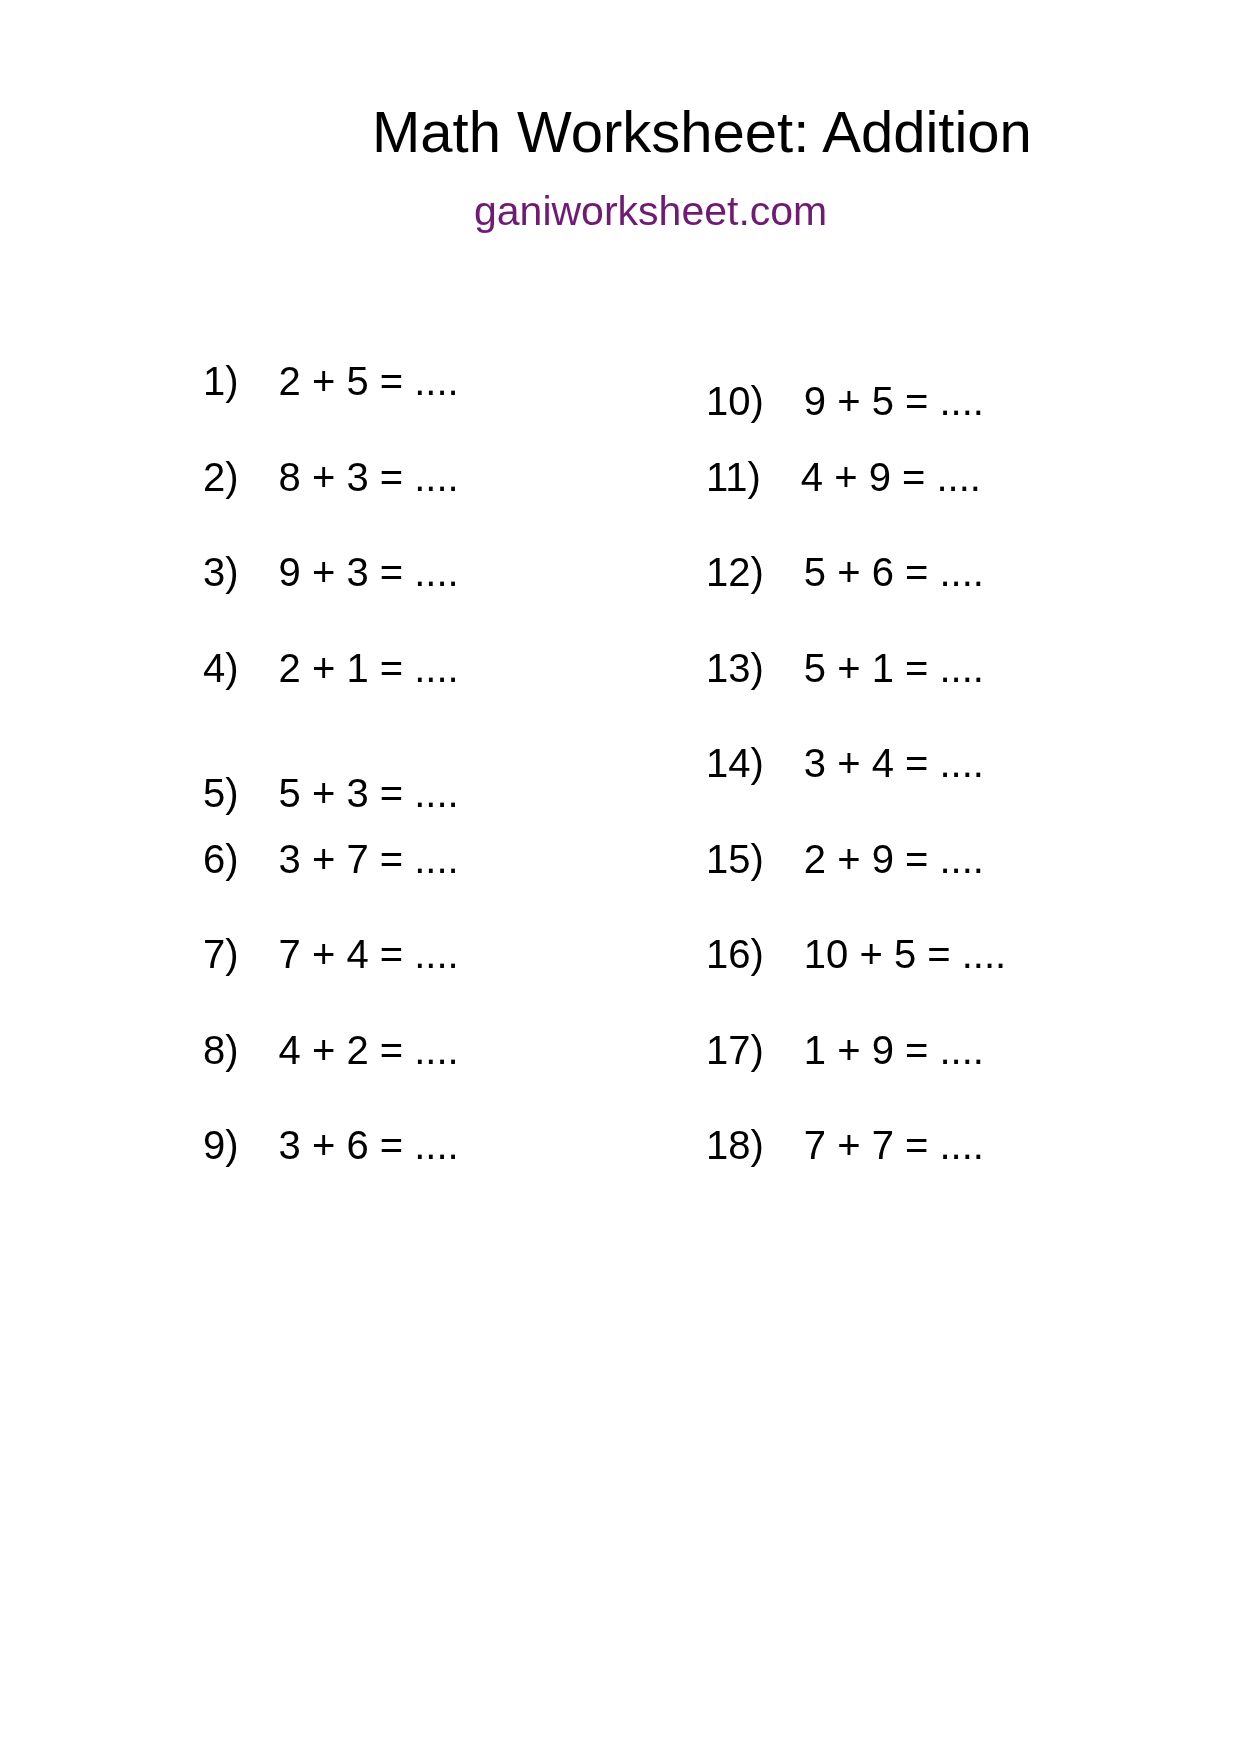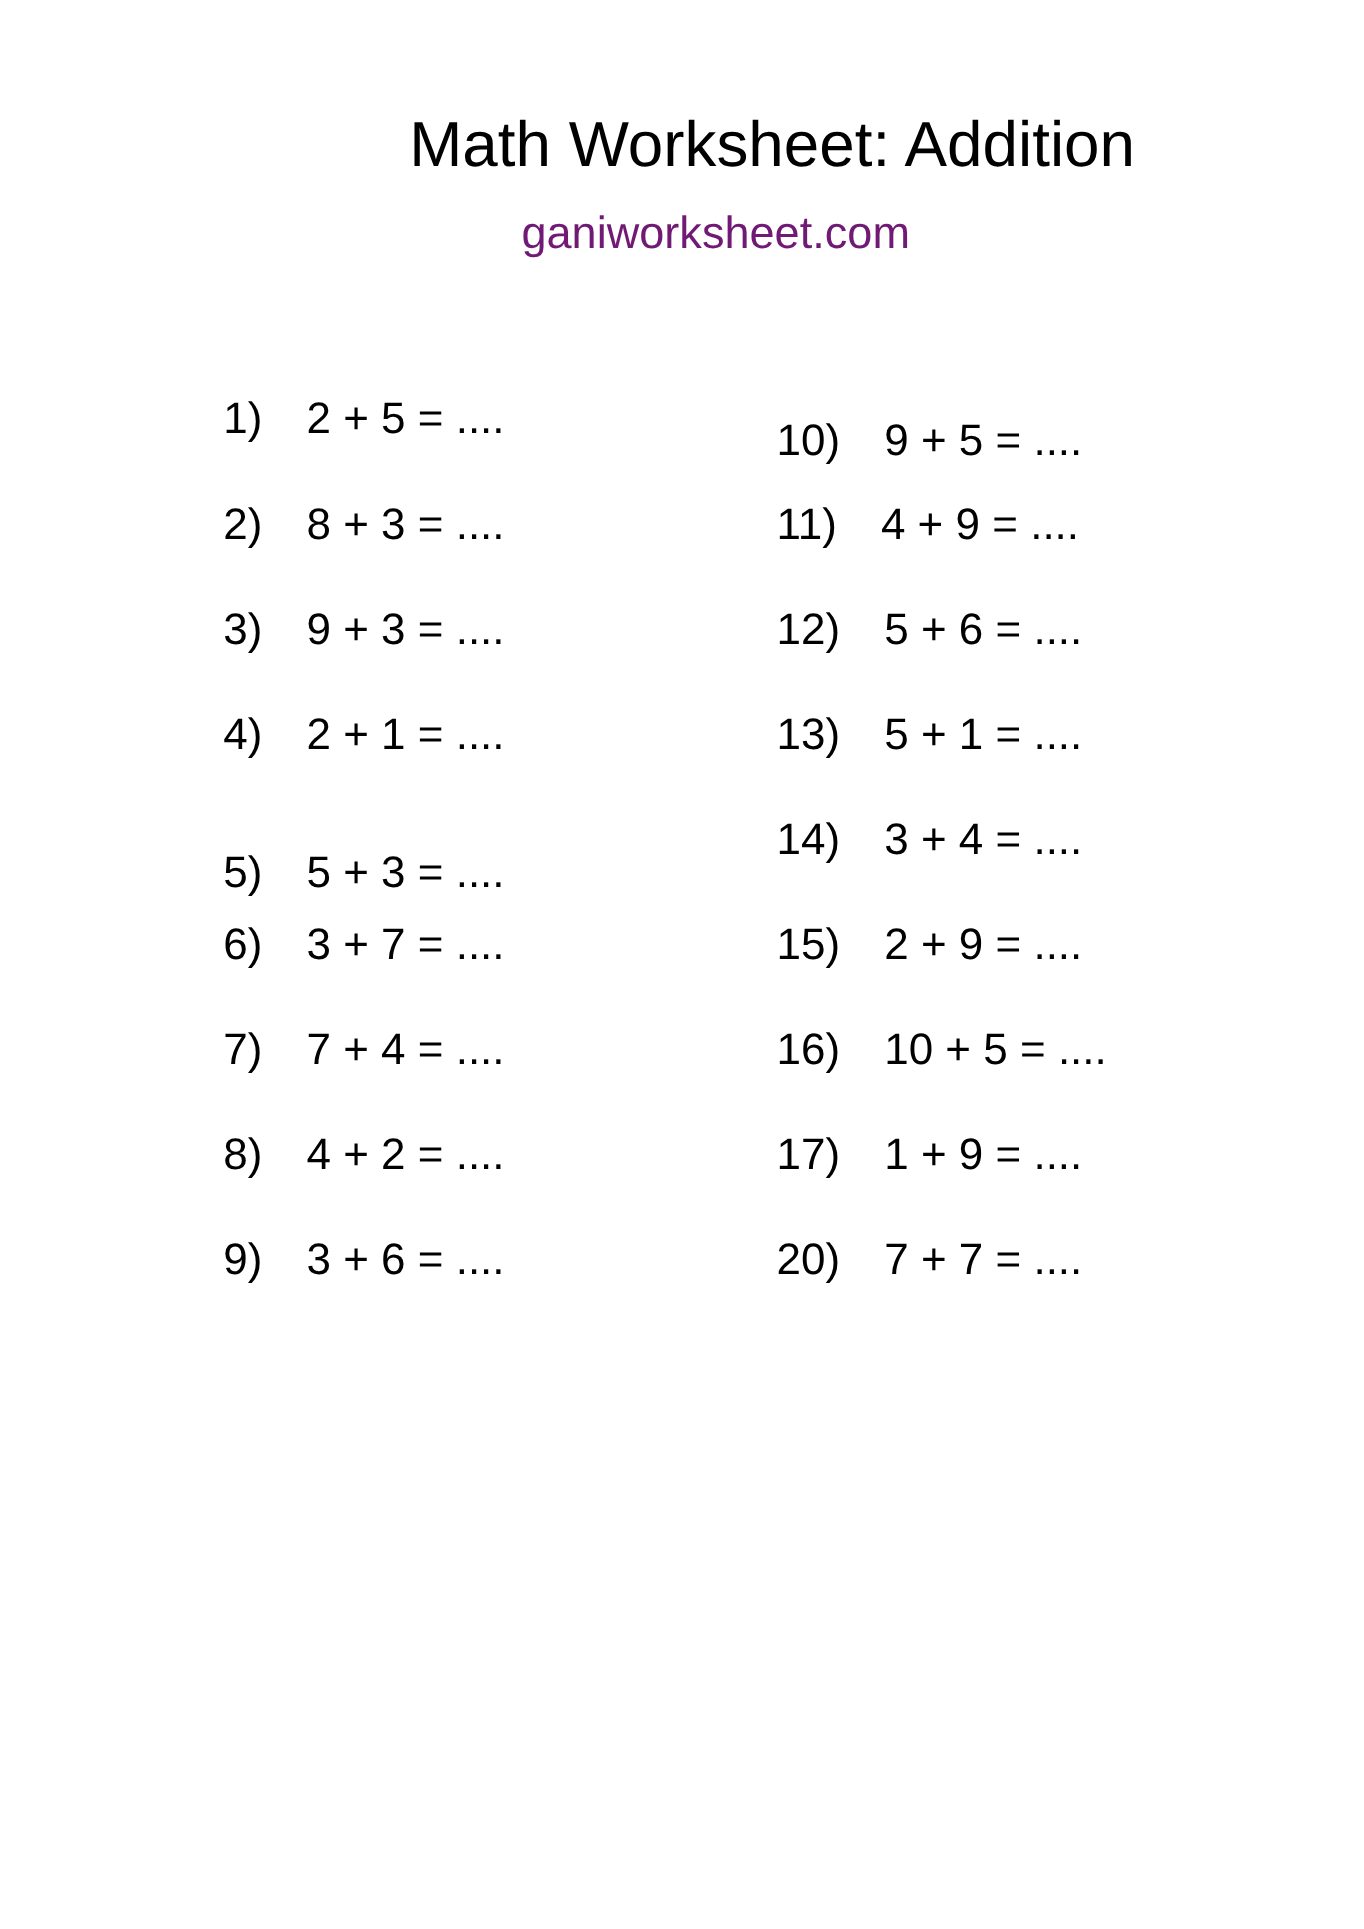--- a/index.html
+++ b/index.html
@@ -48,14 +48,14 @@
 
 <div class="col right">
   <div class="problem" style="top:376px"><span class="num">10)</span><span class="expr">9 + 5 = ....</span></div>
   <div class="problem" style="top:452px"><span class="num">11)</span><span class="expr">4 + 9 = ....</span></div>
   <div class="problem" style="top:547px"><span class="num">12)</span><span class="expr">5 + 6 = ....</span></div>
   <div class="problem" style="top:643px"><span class="num">13)</span><span class="expr">5 + 1 = ....</span></div>
   <div class="problem" style="top:738px"><span class="num">14)</span><span class="expr">3 + 4 = ....</span></div>
   <div class="problem" style="top:834px"><span class="num">15)</span><span class="expr">2 + 9 = ....</span></div>
   <div class="problem" style="top:929px"><span class="num">16)</span><span class="expr">10 + 5 = ....</span></div>
   <div class="problem" style="top:1025px"><span class="num">17)</span><span class="expr">1 + 9 = ....</span></div>
-  <div class="problem" style="top:1120px"><span class="num">20)</span><span class="expr">7 + 7 = ....</span></div>
+  <div class="problem" style="top:1120px"><span class="num">18)</span><span class="expr">7 + 7 = ....</span></div>
 </div>
 
 </body></html>

